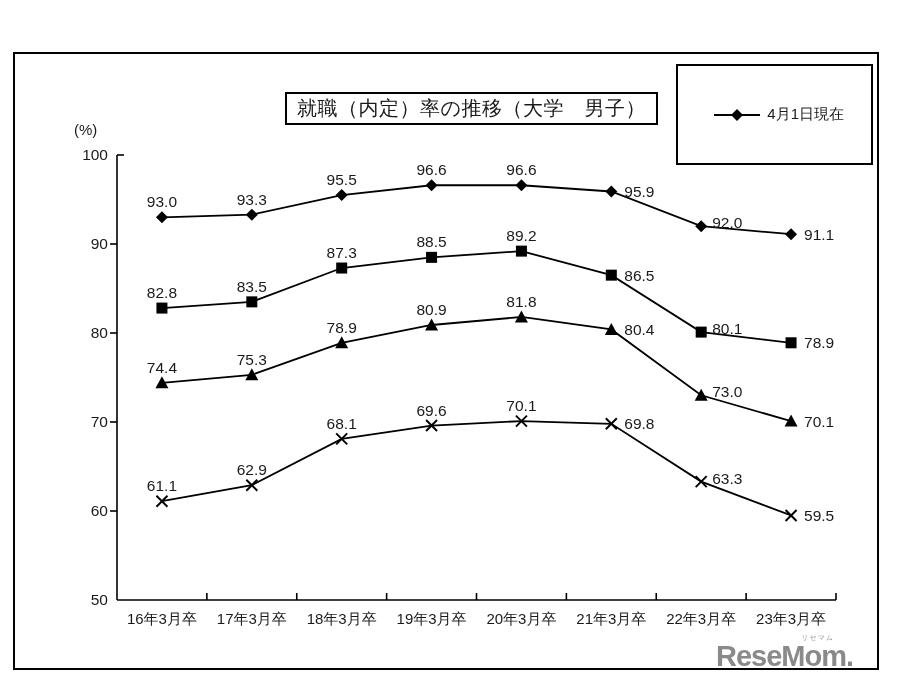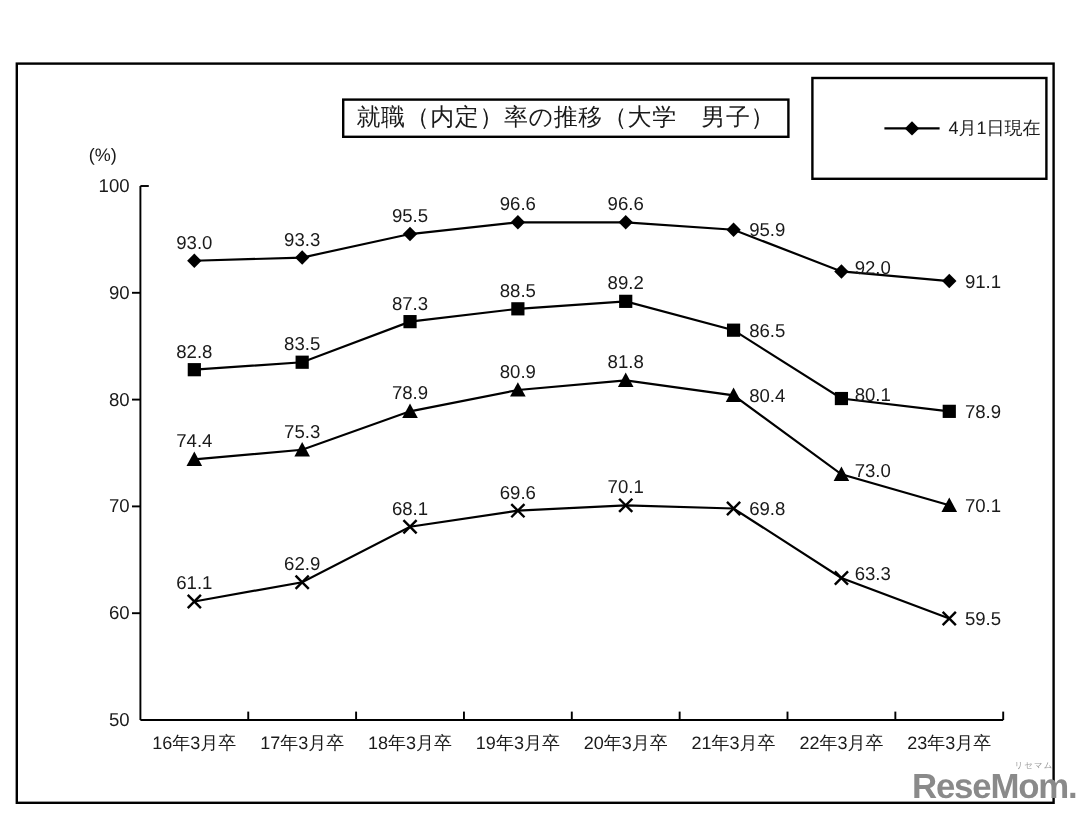--- a/index.html
+++ b/index.html
@@ -5,39 +5,39 @@
   html,body{margin:0;padding:0;background:#fff;}
   #canvas{
     position:relative;width:900px;height:687px;background:#ffffff;overflow:hidden;
     font-family:"Liberation Sans","DejaVu Sans",sans-serif;color:#1a1a1a;
   }
   #outer-frame{
     position:absolute;left:13px;top:52px;width:866px;height:618px;
     border:2px solid #000;box-sizing:border-box;background:transparent;
   }
   #chart-title{
-    position:absolute;left:285px;top:82px;
+    position:absolute;left:285px;top:92px;
     border:2px solid #000;padding:2px 10px;line-height:25px;
     font-size:20px;letter-spacing:0.5px;white-space:nowrap;background:#fff;
   }
   #unit-label{
     position:absolute;left:74px;top:121px;font-size:15px;
   }
   #legend-box{
-    position:absolute;left:676px;top:64px;width:197px;height:86px;
+    position:absolute;left:676px;top:64px;width:197px;height:101px;
     border:2px solid #000;box-sizing:border-box;background:#fff;
     display:flex;flex-direction:column;justify-content:space-evenly;
-    align-items:flex-end;padding:2px 4px 2px 4px;
+    align-items:flex-end;padding:2px 27px 2px 4px;
   }
   .legend-row{display:flex;align-items:center;gap:6px;}
   .lg-glyph{display:flex;align-items:center;}
   .lg-label{font-size:15px;white-space:nowrap;}
   #plot-svg{position:absolute;left:0;top:0;}
   #resemom-logo{
-    position:absolute;left:760px;top:634px;width:132px;height:40px;
+    position:absolute;left:716px;top:634px;width:132px;height:40px;
     color:#8a8a8a;font-weight:700;font-size:29px;letter-spacing:-1px;
     font-family:"Liberation Sans","DejaVu Sans",sans-serif;
   }
   #resemom-ruby{
     position:absolute;right:14px;top:-1px;font-size:7px;font-weight:400;
     letter-spacing:1px;color:#9a9a9a;
   }
   #resemom-text{position:absolute;left:0;top:6px;}
 </style>
 </head>

